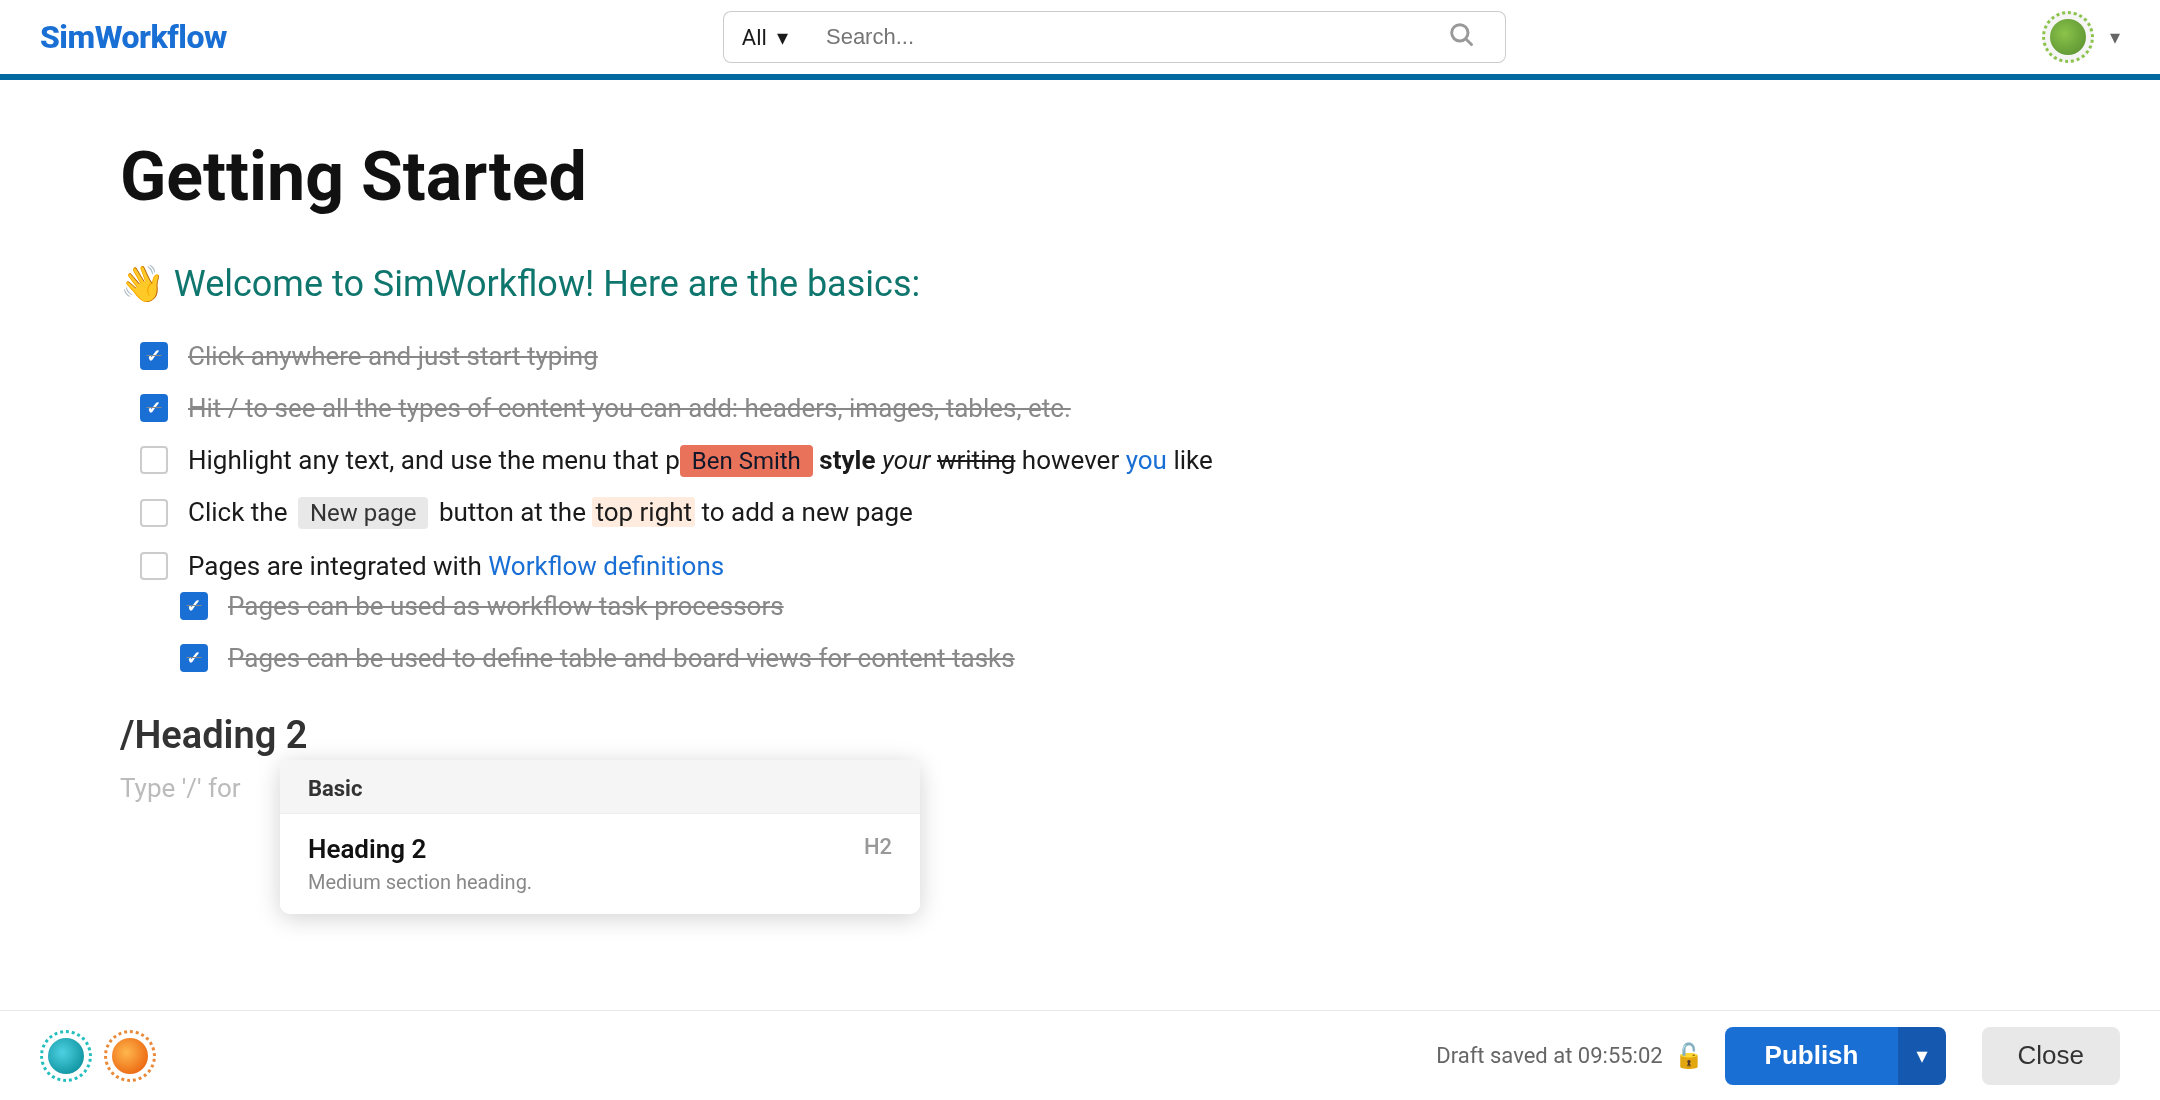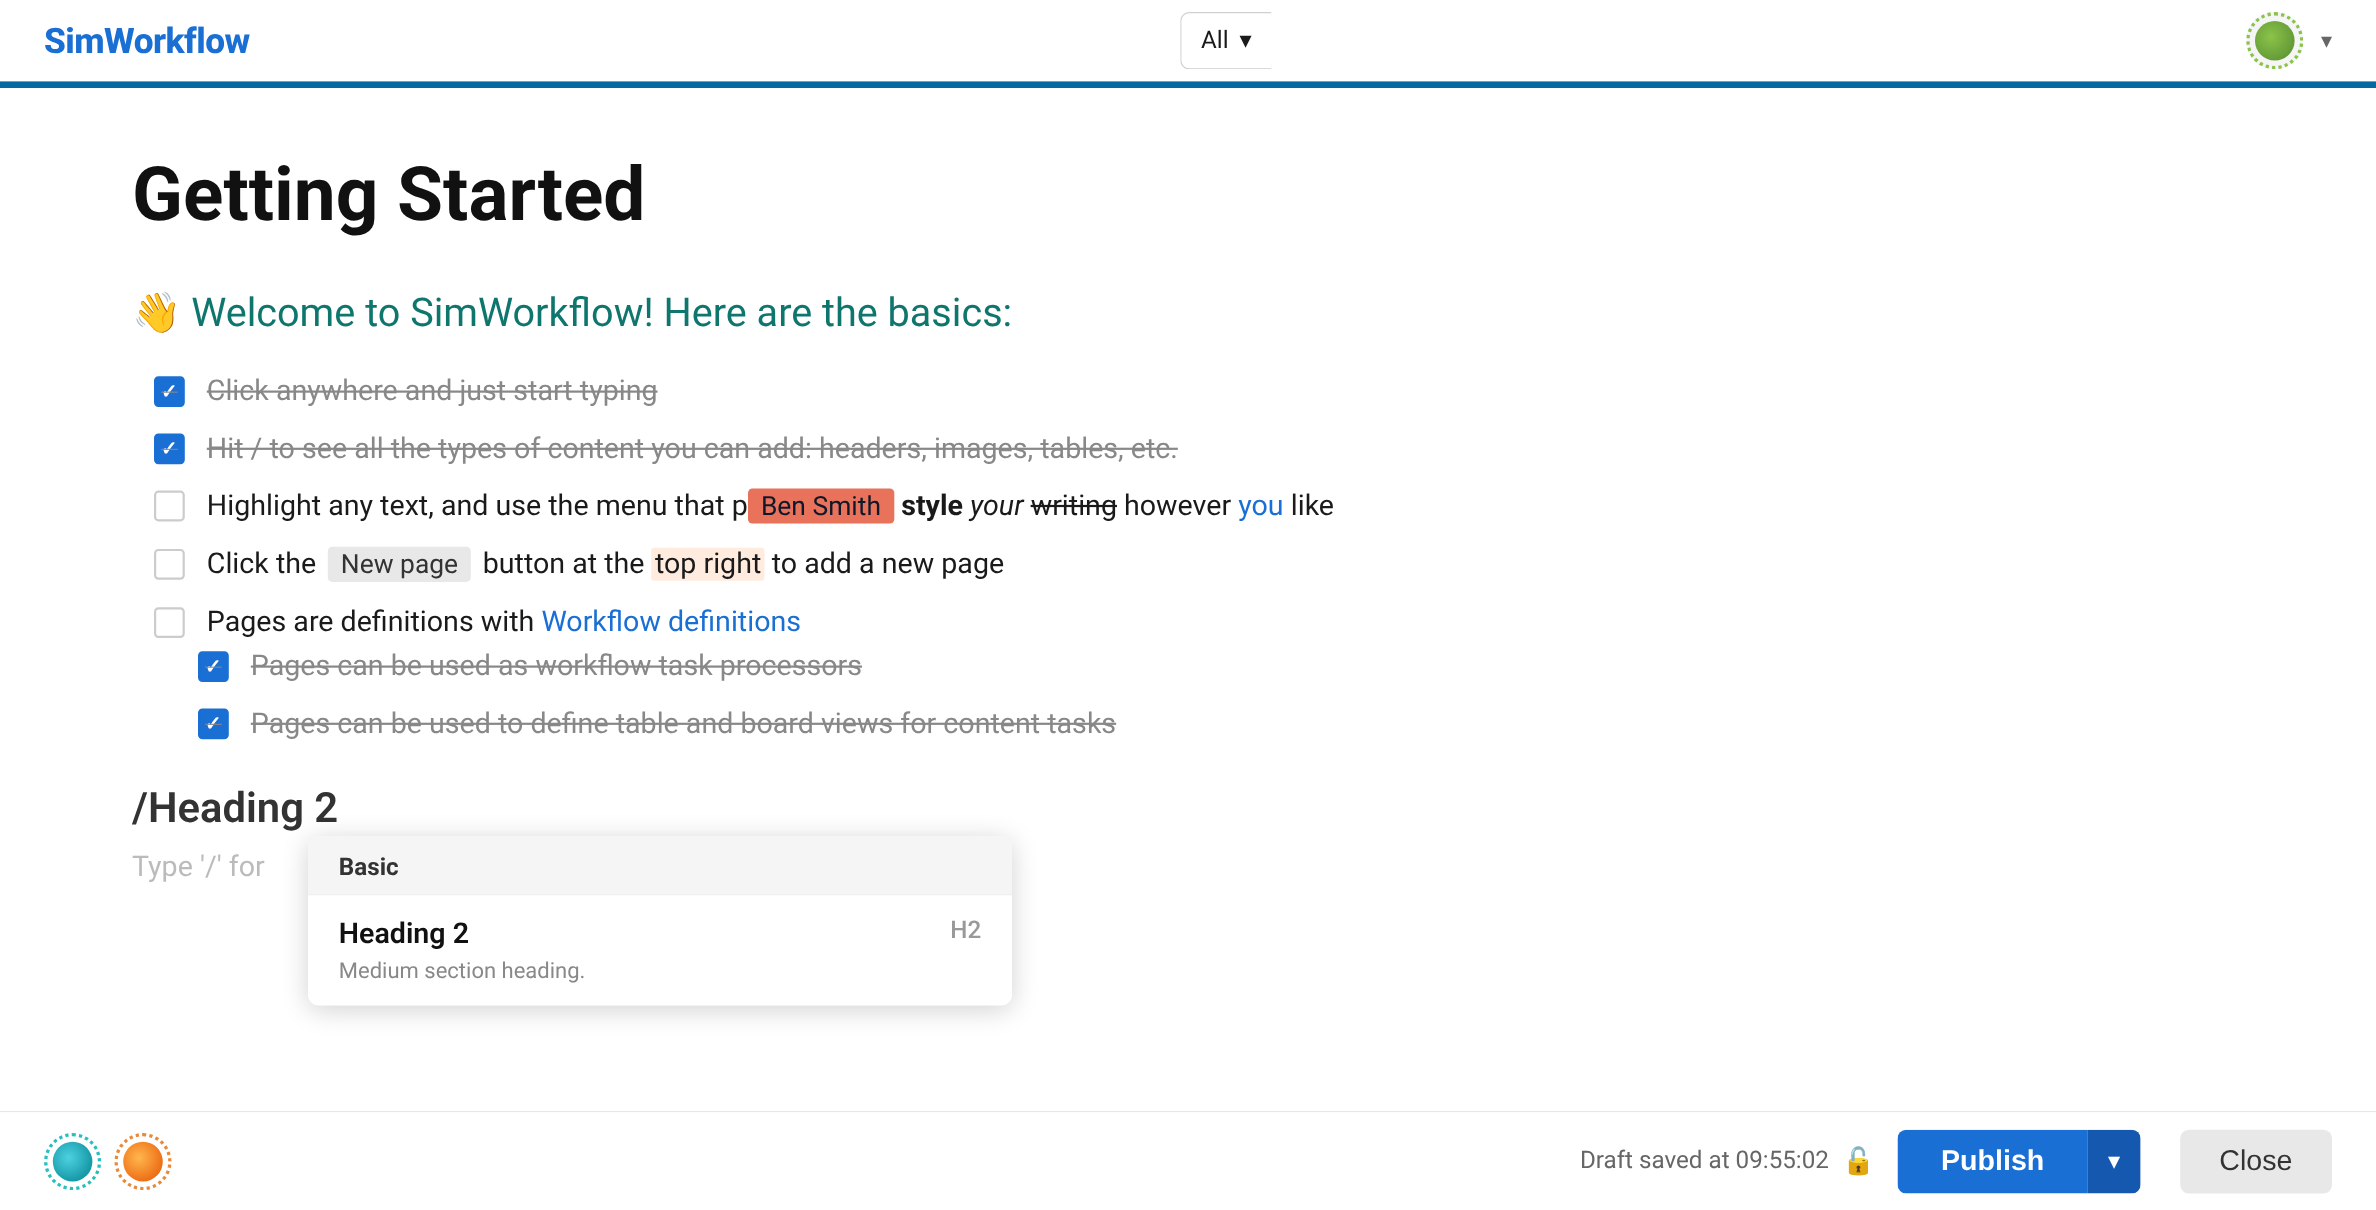--- a/index.html
+++ b/index.html
@@ -349,20 +349,29 @@
 <body>
 
 <header class="header">
   <div class="logo">SimWorkflow</div>
 
   <div class="header-search-container">
     <div class="search-type-dropdown">
       <span>All</span>
       <span>▾</span>
     </div>
+    <div class="search-box">
+      <input type="text" placeholder="Search..." style="">
+      <button class="search-icon-btn">
+        <svg width="28" height="28" viewBox="0 0 24 24" fill="none" stroke="#999" stroke-width="2.5" stroke-linecap="round" stroke-linejoin="round">
+          <circle cx="11" cy="11" r="7"></circle>
+            <line x1="21" y1="21" x2="16.65" y2="16.65"></line>
+        </svg>
+      </button>
+    </div>
   </div>
 
   <div class="header-right">
     <div class="avatar-dotted">
       <div class="avatar-inner"></div>
     </div>
     <span class="chevron-down">▾</span>
   </div>
 </header>
 
@@ -393,21 +402,21 @@
     <li>
       <div class="checkbox"></div>
       <span>
         <span>Click the </span><span class="btn-tag">New page</span><span> button at the </span><span class="top-right-highlight">top right</span><span> to add a new page</span>
       </span>
     </li>
 
     <li>
       <div class="checkbox"></div>
       <span>
-        <span>Pages are definitions with </span><span class="text-blue">Workflow definitions</span>
+        <span>Pages are integrated with </span><span class="text-blue">Workflow definitions</span>
       </span>
     </li>
   </ul>
 
   <ul class="checklist sub-checklist">
     <li class="checked">
       <div class="checkbox checked"></div>
       <span>Pages can be used as workflow task processors</span>
     </li>
     <li class="checked">

